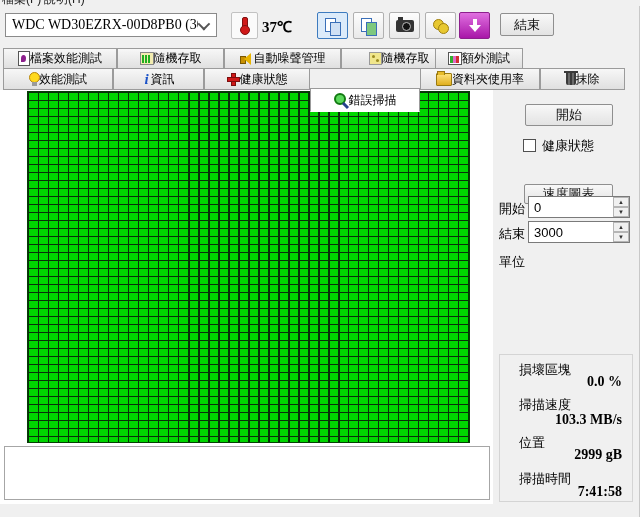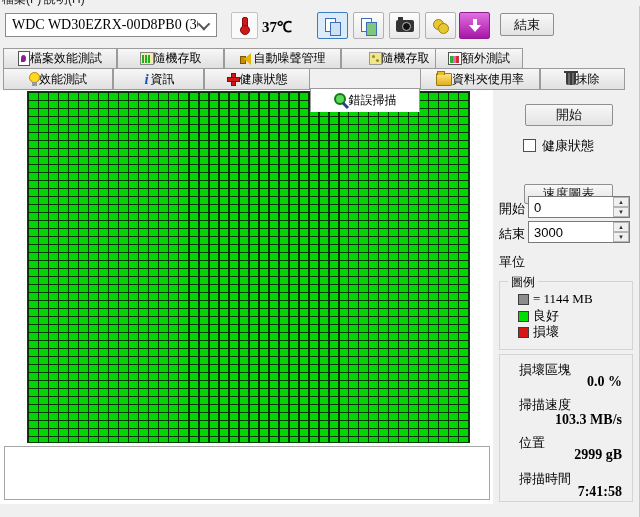--- a/index.html
+++ b/index.html
@@ -211,35 +211,20 @@
   <div class="abs spinfield" style="left:528px;top:221px;width:102px;height:22px">
     <span class="val">3000</span>
     <span class="spin">
         <div>▲</div>
         <div>▼</div>
       </span>
   </div>
 
   <div class="abs flabel" style="left:499px;top:253px">單位</div>
 
-  <div class="abs groupbox" style="left:499px;top:281px;width:134px;height:69px">
-    <span class="gbtitle">圖例</span>
-    <div class="lgrow" style="left:18px;top:9px">
-      <span class="swatch" style="background: rgb(140, 140, 140);"></span>
-      <span class="serifval" style="font-weight:normal">= 1144 MB</span>
-    </div>
-    <div class="lgrow" style="left:18px;top:25px">
-      <span class="swatch" style="background: rgb(0, 221, 0);"></span>
-      <span>良好</span>
-    </div>
-    <div class="lgrow" style="left:18px;top:41px">
-      <span class="swatch" style="background: rgb(216, 20, 20);"></span>
-      <span>損壞</span>
-    </div>
-  </div>
 
   <div class="abs groupbox" style="left:499px;top:354px;width:134px;height:148px">
     <span class="statlabel" style="top:6px">損壞區塊</span>
     <span class="statval" style="top:19px">0.0 %</span>
     <span class="statlabel" style="top:41px">掃描速度</span>
     <span class="statval" style="top:57px">103.3 MB/s</span>
     <span class="statlabel" style="top:79px">位置</span>
     <span class="statval" style="top:92px">2999 gB</span>
     <span class="statlabel" style="top:115px">掃描時間</span>
     <span class="statval" style="top:129px">7:41:58</span>

